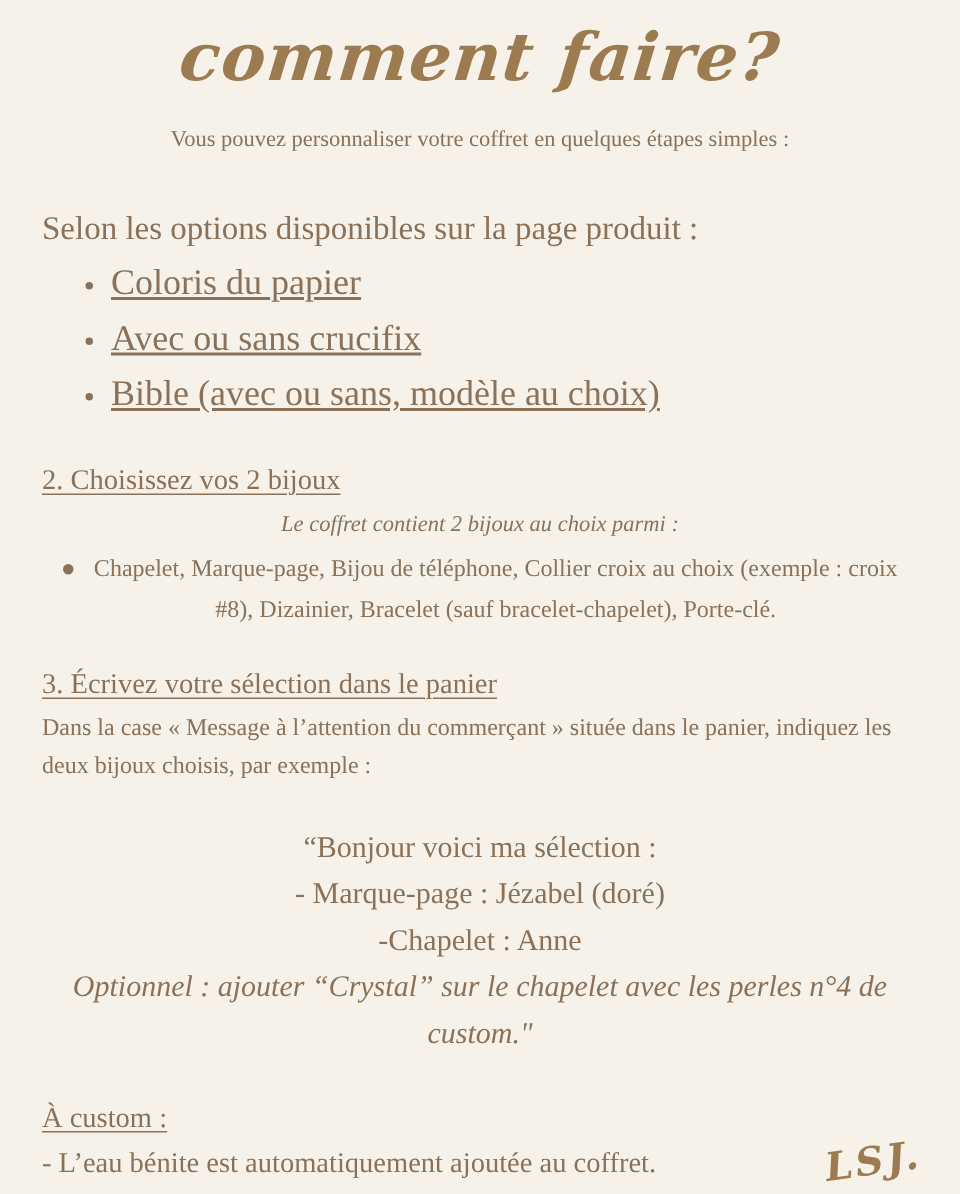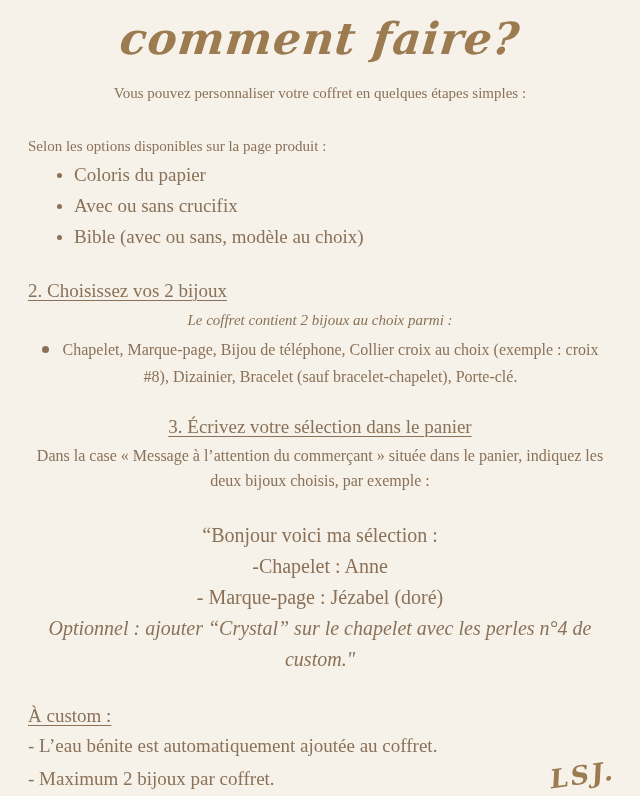--- a/index.html
+++ b/index.html
@@ -41,26 +41,27 @@
   }
   .heading{
     font-size:19px;
     margin:0;
     font-weight:400;
     text-decoration:underline;
     text-underline-offset:3px;
     text-decoration-thickness:1px;
   }
   .sec1{margin-top:30px;}
-  .sec1 .body{font-size:15px;line-height:1.5;margin-top:4px;}
+  .sec1 .body{font-size:22px;line-height:1.5;margin-top:4px;}
   .opts{
     list-style:disc;
     margin:6px 0 0 0;
     padding-left:46px;
-    font-size:19px;
+    font-size:24px;
+    text-decoration:underline;
   }
   .opts li{margin:6px 0;line-height:1.3;}
   .opts li::marker{color:var(--text);font-size:17px;}
   .sec2{margin-top:30px;}
   .lead-italic{
     font-style:italic;
     text-align:center;
     font-size:15px;
     line-height:1.45;
     margin-top:8px;
@@ -76,21 +77,21 @@
     margin:9px 0 0 14px;
     flex:none;
   }
   .jewel-text{
     flex:1;
     text-align:center;
     font-size:16px;
     line-height:1.65;
     padding:0 2px;
   }
-  .sec3{margin-top:26px;text-align:center;}
+  .sec3{margin-top:26px;}
   .sec3 .body{font-size:16px;line-height:1.55;margin-top:6px;}
   .example{
     margin-top:26px;
     text-align:center;
     font-size:20px;
     line-height:1.55;
   }
   .example .line{min-height:1.2em;}
   .example .italic{font-style:italic;}
   .notes{margin-top:30px;}
@@ -134,22 +135,22 @@
     </div>
   </div>
 
   <div class="sec3">
     <div class="heading">3. Écrivez votre sélection dans le panier</div>
     <div class="body">Dans la case « Message à l’attention du commerçant » située dans le panier, indiquez les deux bijoux choisis, par exemple :</div>
   </div>
 
   <div class="example">
     <div class="line">“Bonjour voici ma sélection :</div>
+    <div class="line">- Marque-page : Jézabel (doré)</div>
     <div class="line">-Chapelet : Anne</div>
-    <div class="line">- Marque-page : Jézabel (doré)</div>
     <div class="line italic">Optionnel : ajouter “Crystal” sur le chapelet avec les perles n°4 de custom."</div>
   </div>
 
   <div class="notes">
     <div class="heading">À custom :</div>
     <div class="item">- L’eau bénite est automatiquement ajoutée au coffret.</div>
     <div class="item">- Maximum 2 bijoux par coffret.</div>
   </div>
 
   <div class="signature">LSJ.</div>

